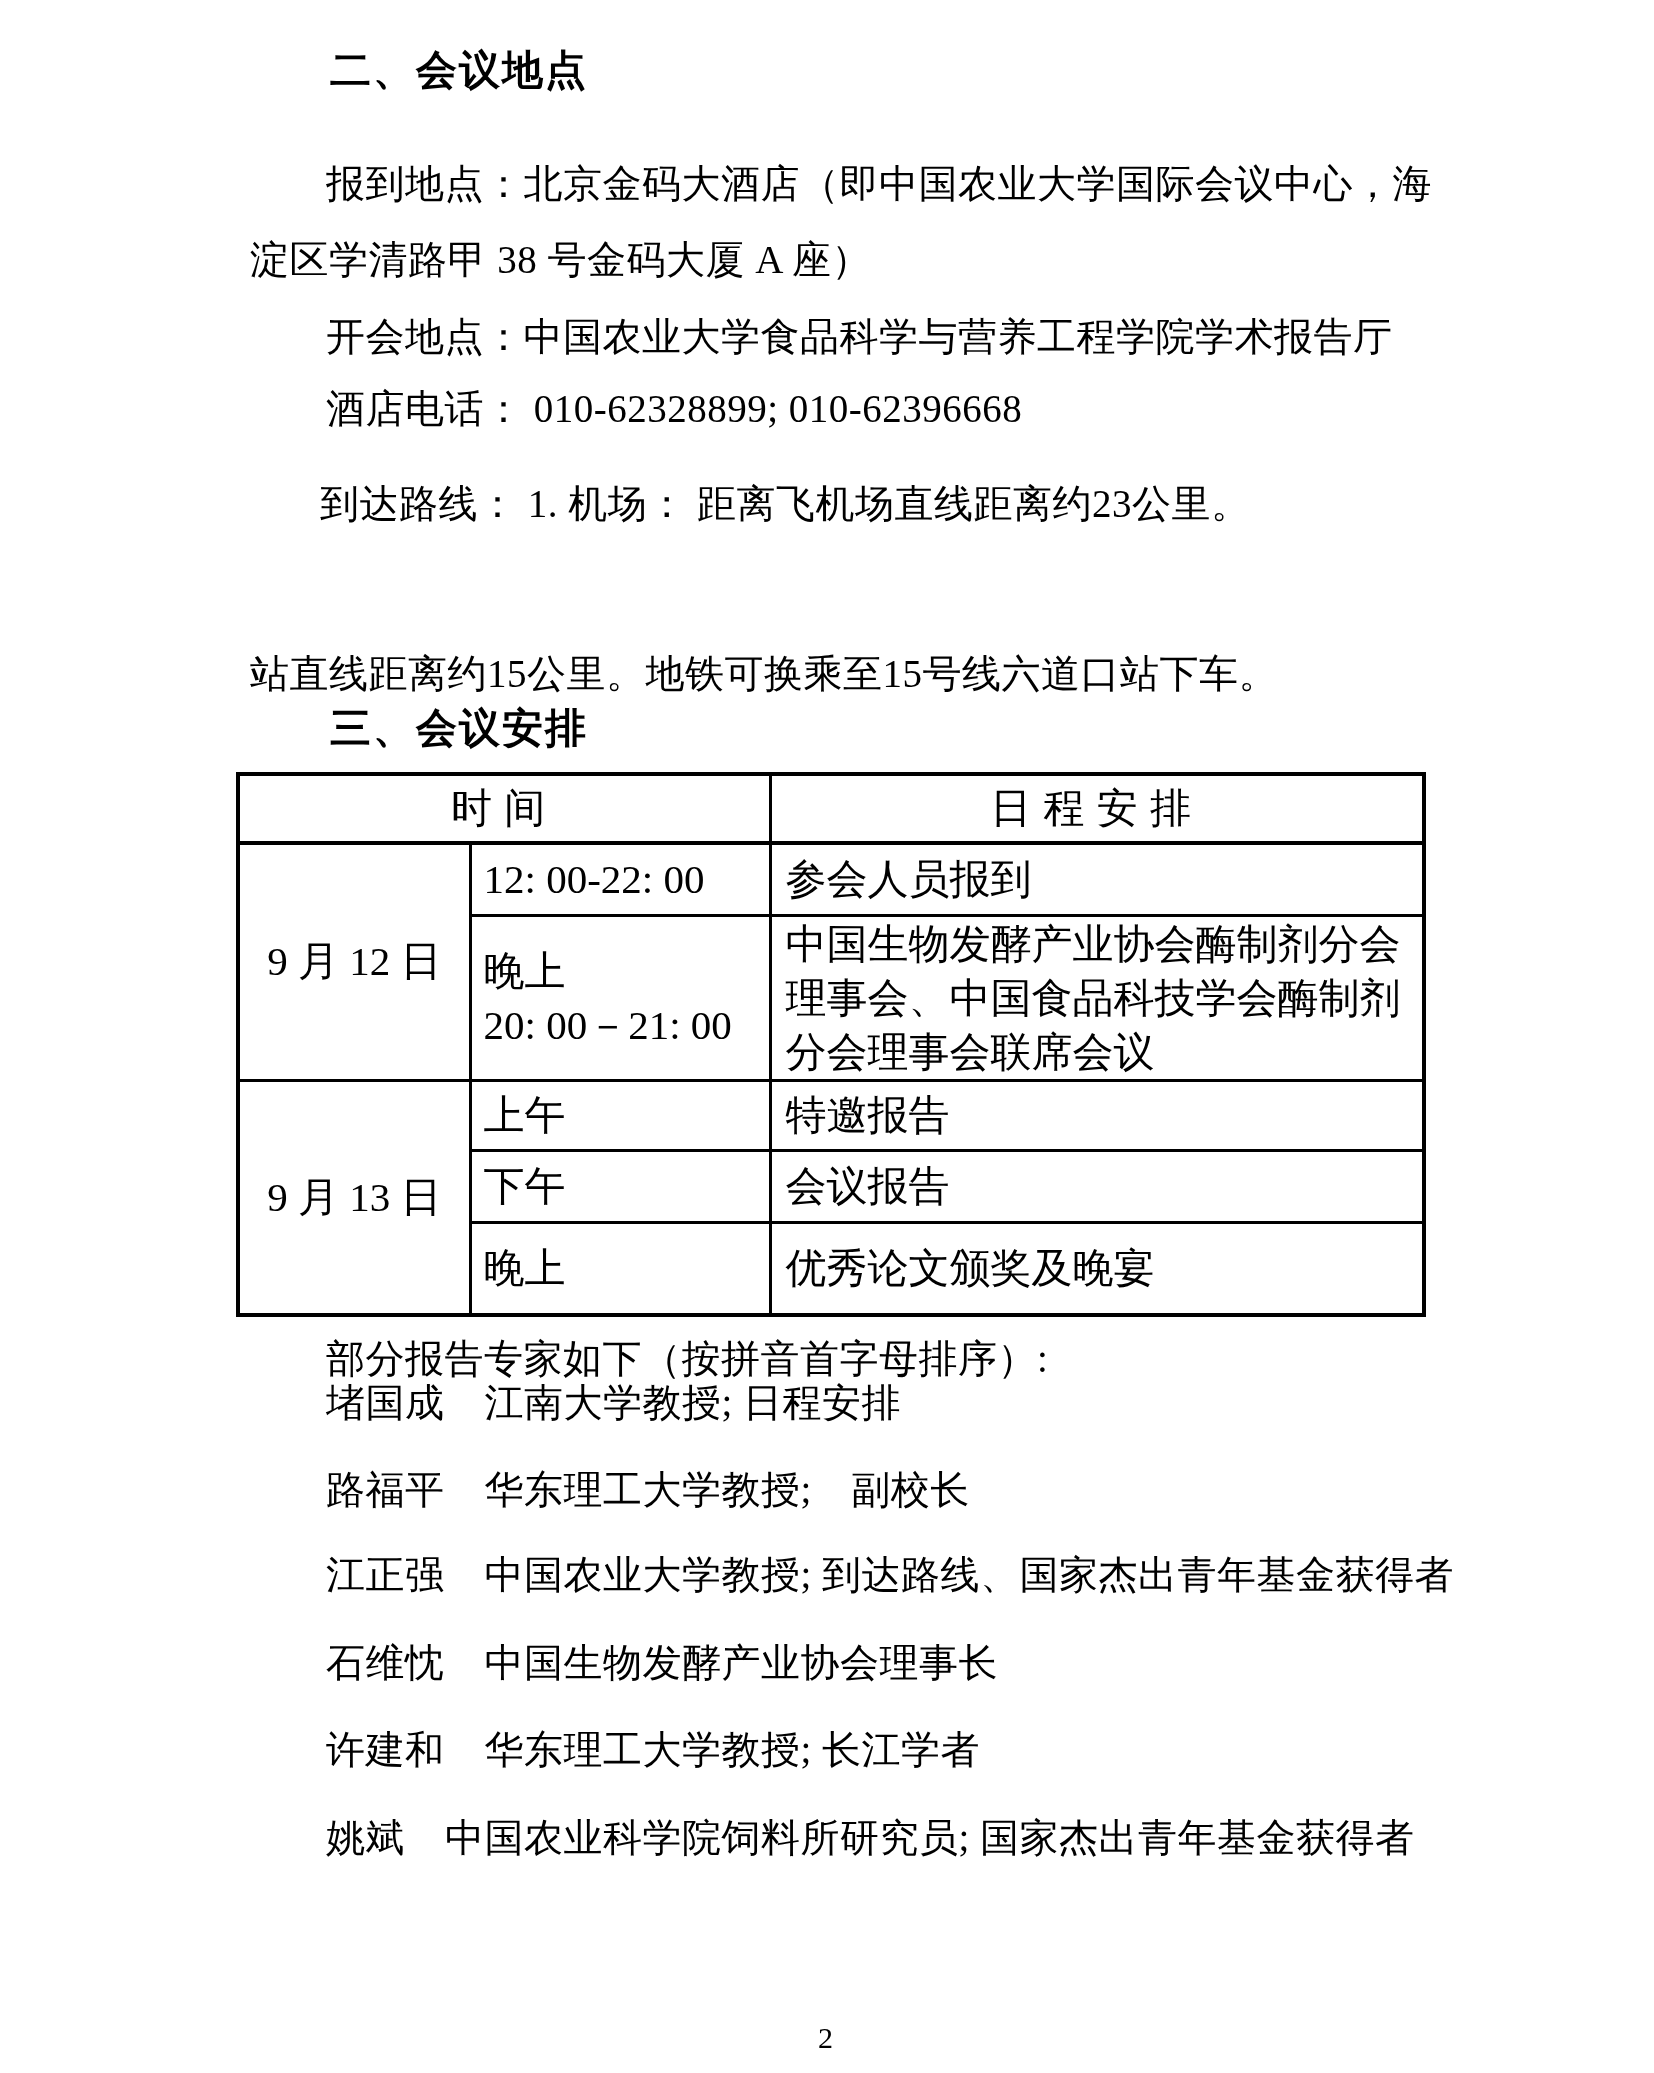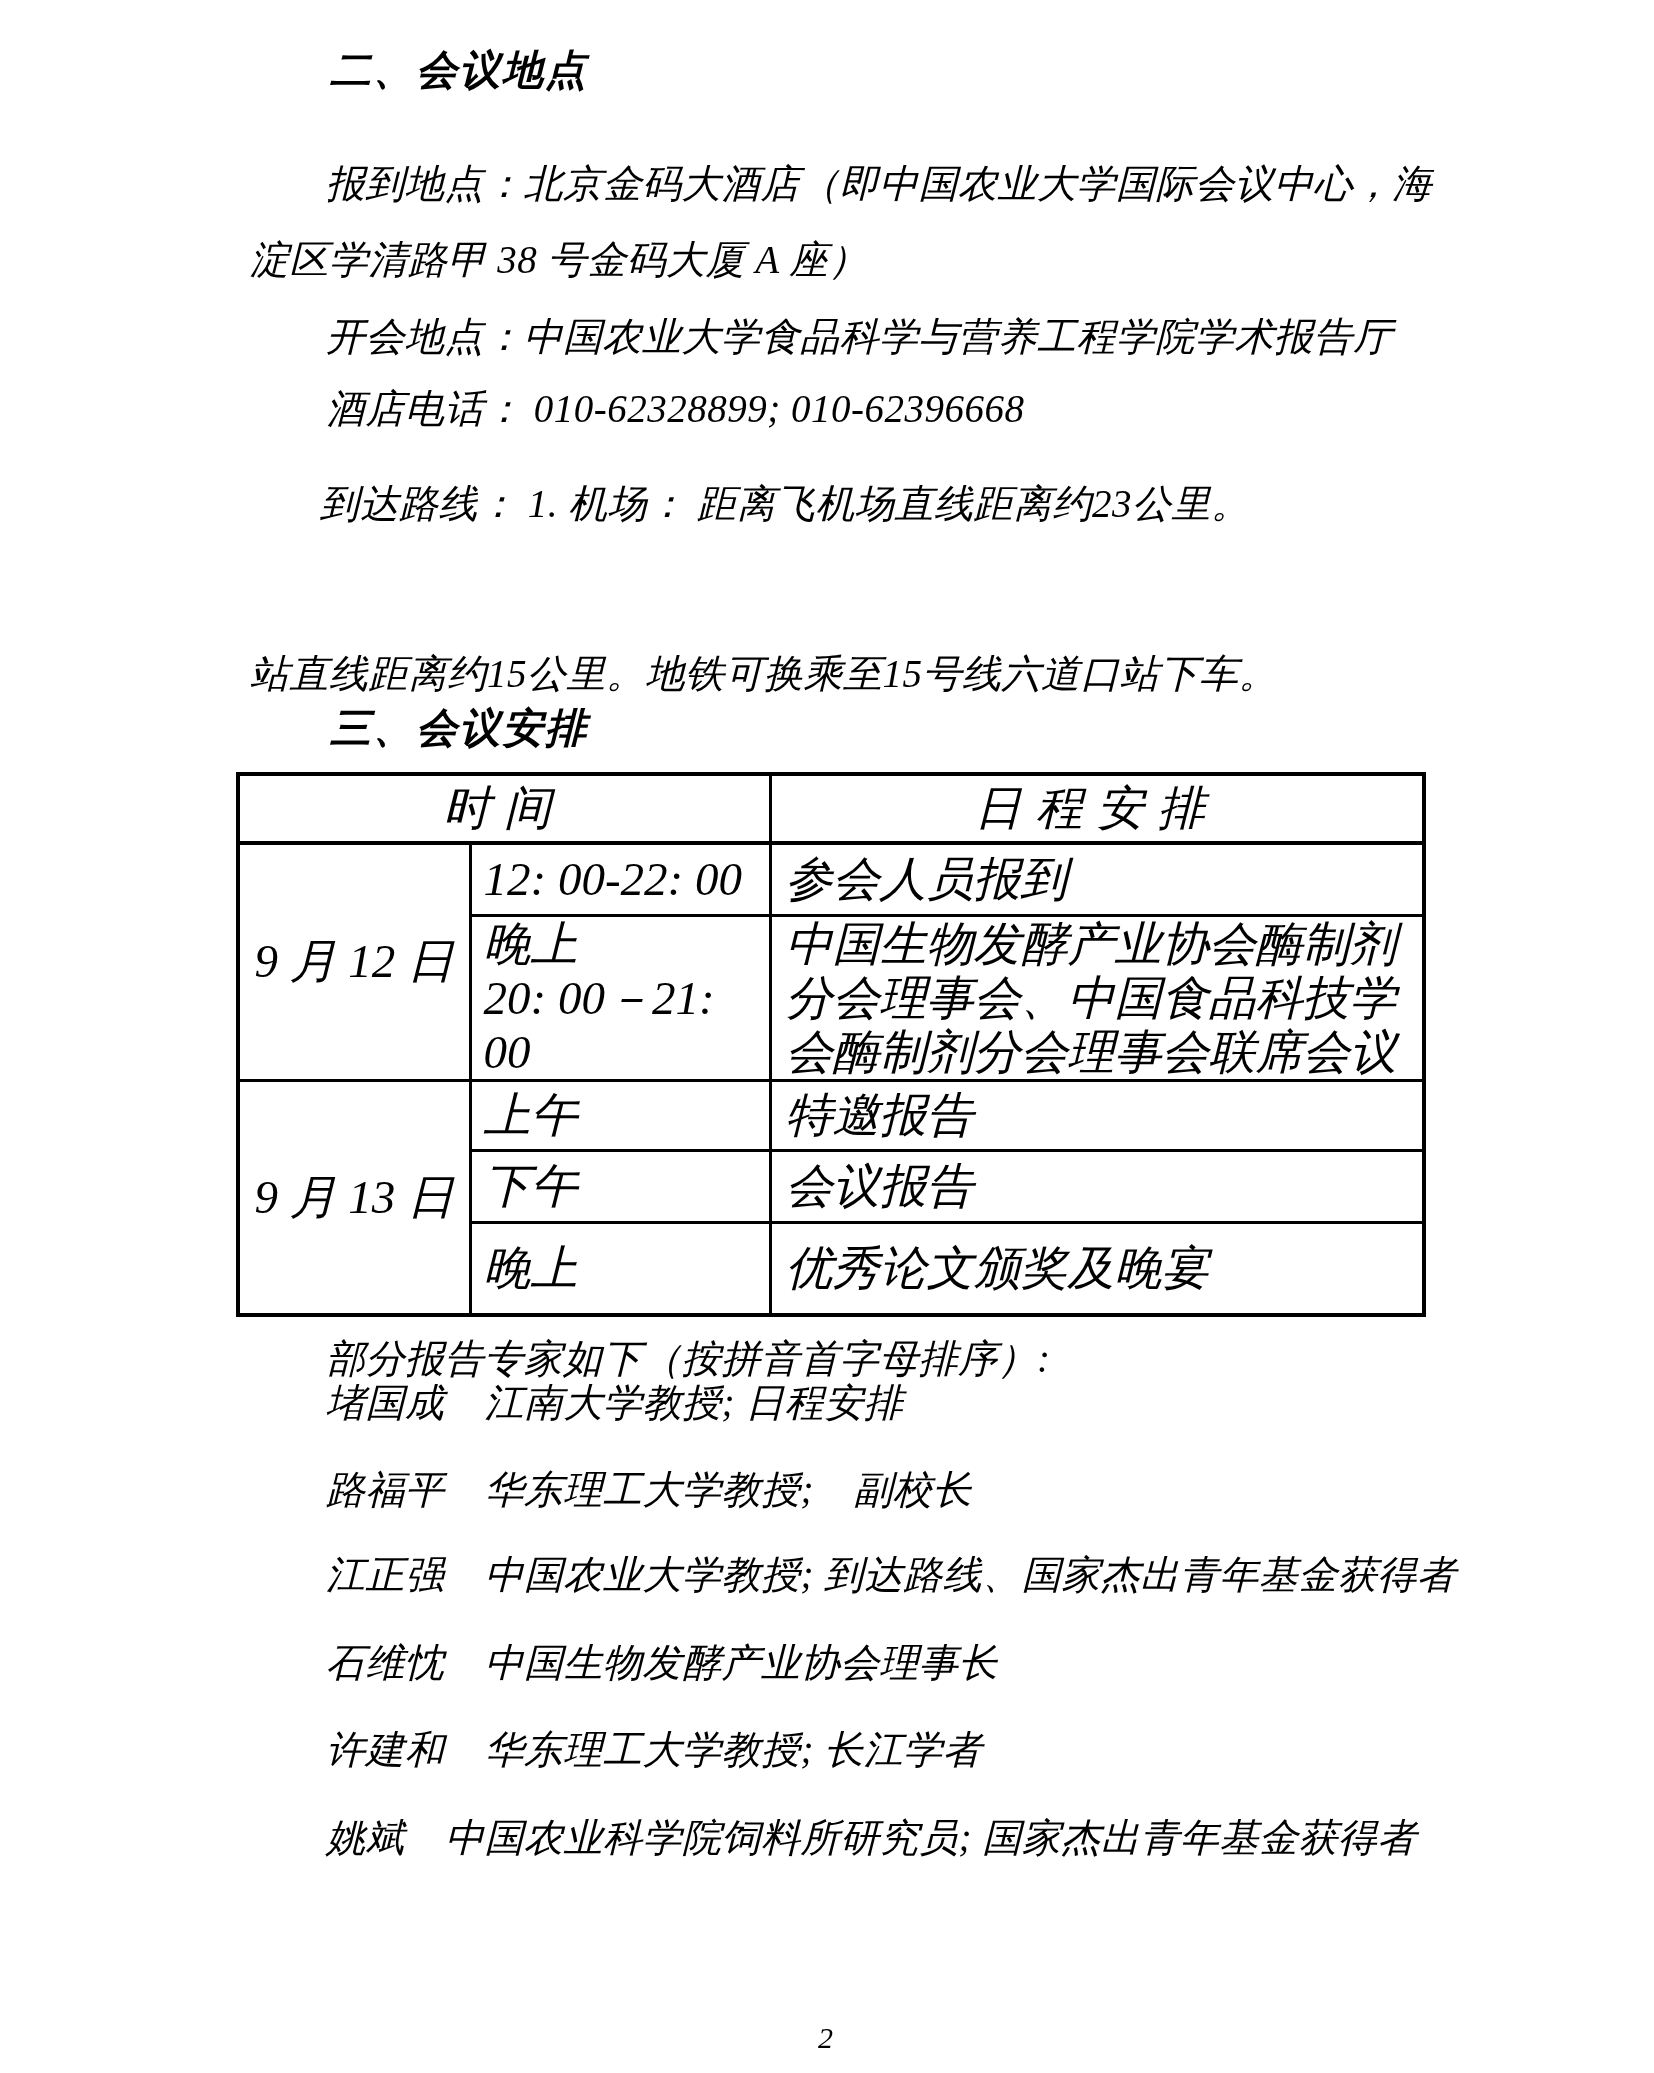--- a/index.html
+++ b/index.html
@@ -4,37 +4,36 @@
 <style>
   html,body{margin:0;padding:0;background:#888;}
   .page{
     position:relative;
     width:1654px;height:2073px;
     background:#ffffff;
     color:#000;
     font-family:"Liberation Serif","DejaVu Serif",serif;
     font-size:39px;
     overflow:hidden;
-    font-style:italic;
   }
   .abs{position:absolute;white-space:nowrap;line-height:52px;}
   .hd{
     font-family:"Liberation Sans","DejaVu Sans",sans-serif;
     font-weight:bold;
     font-size:41px;
     letter-spacing:2px;
   }
   .bodyline{letter-spacing:0.5px;margin-top:36px;}
   table.sched{
     position:absolute;
     left:236px;top:772px;
     width:1186px;
     border-collapse:collapse;
     table-layout:fixed;
-    font-size:47px;
+    font-size:41px;
   }
   table.sched td,table.sched th{
     border:3px solid #000;
     font-weight:normal;
     vertical-align:middle;
     padding:0;
   }
   table.sched{border:4px solid #000;}
   table.sched tr.hrow th{border-bottom:4px solid #000;}
   col.c-date{width:232px;}

